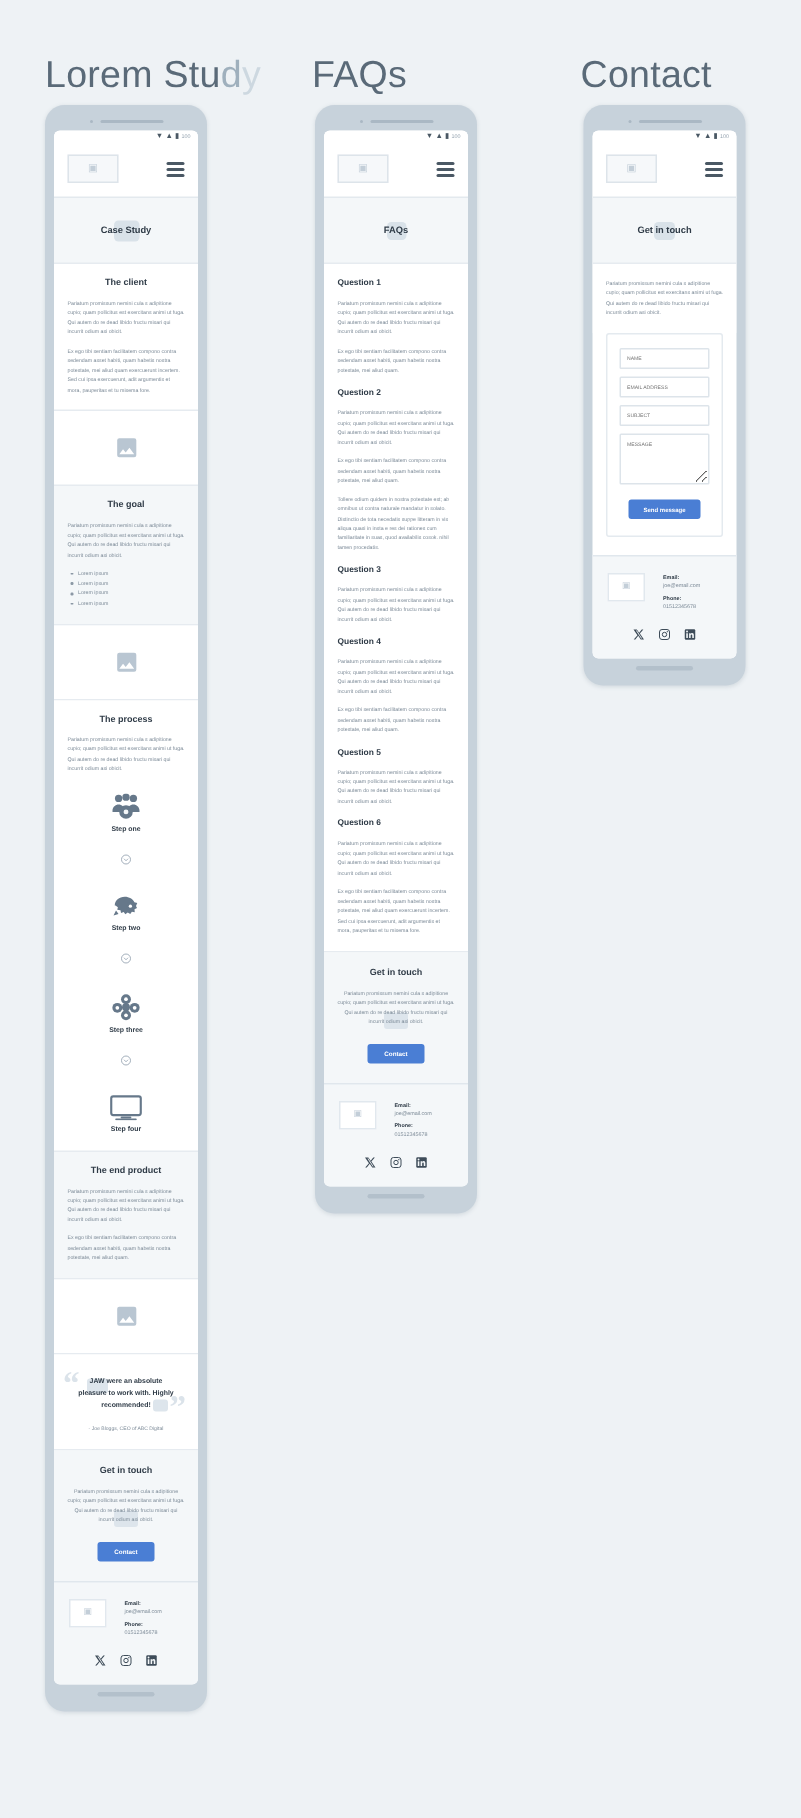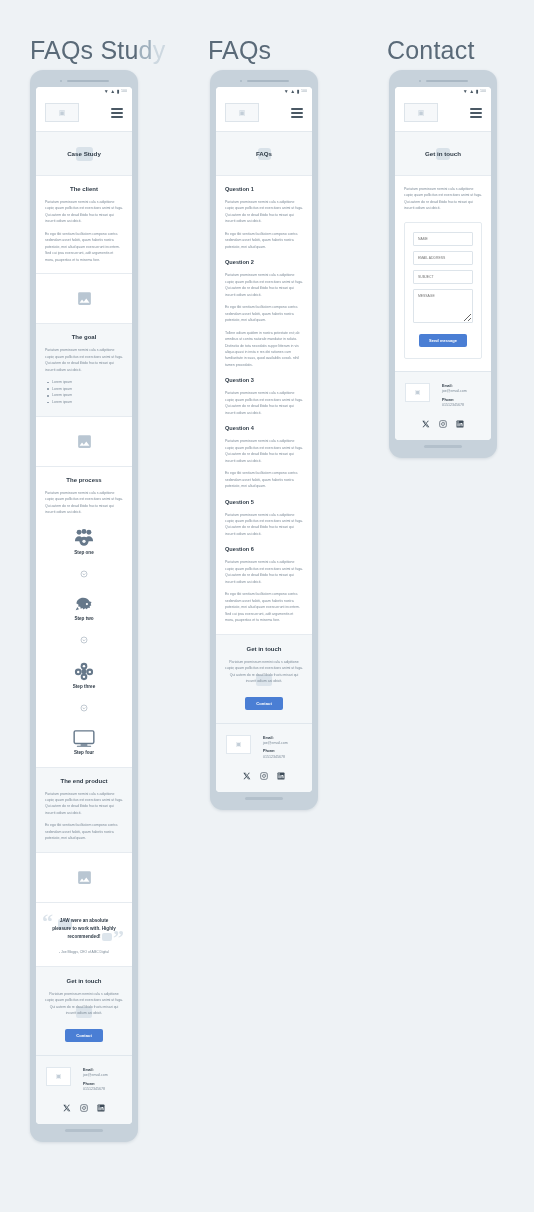--- a/index.html
+++ b/index.html
@@ -203,21 +203,21 @@
     font-family: "Liberation Sans", sans-serif;
   }
   .faq-block { margin-bottom: 9px; }
   .faq-block:last-child { margin-bottom: 0; }
 </style>
 </head>
 <body>
 
 <div class="canvas">
 
-  <div class="page-title" id="title-case"><span>FAQs Stu</span><span class="fade1">d</span><span class="fade2">y</span></div>
+  <div class="page-title" id="title-case"><span>Lorem Stu</span><span class="fade1">d</span><span class="fade2">y</span></div>
   <div class="page-title" id="title-faqs">FAQs</div>
   <div class="page-title" id="title-contact">Contact</div>
 
   <div class="phone" style="left:30px; top:70px; width:108px;">
     <div class="phone-notch">
       <div class="notch-dot"></div>
       <div class="notch-bar"></div>
     </div>
     <div class="screen">
 

